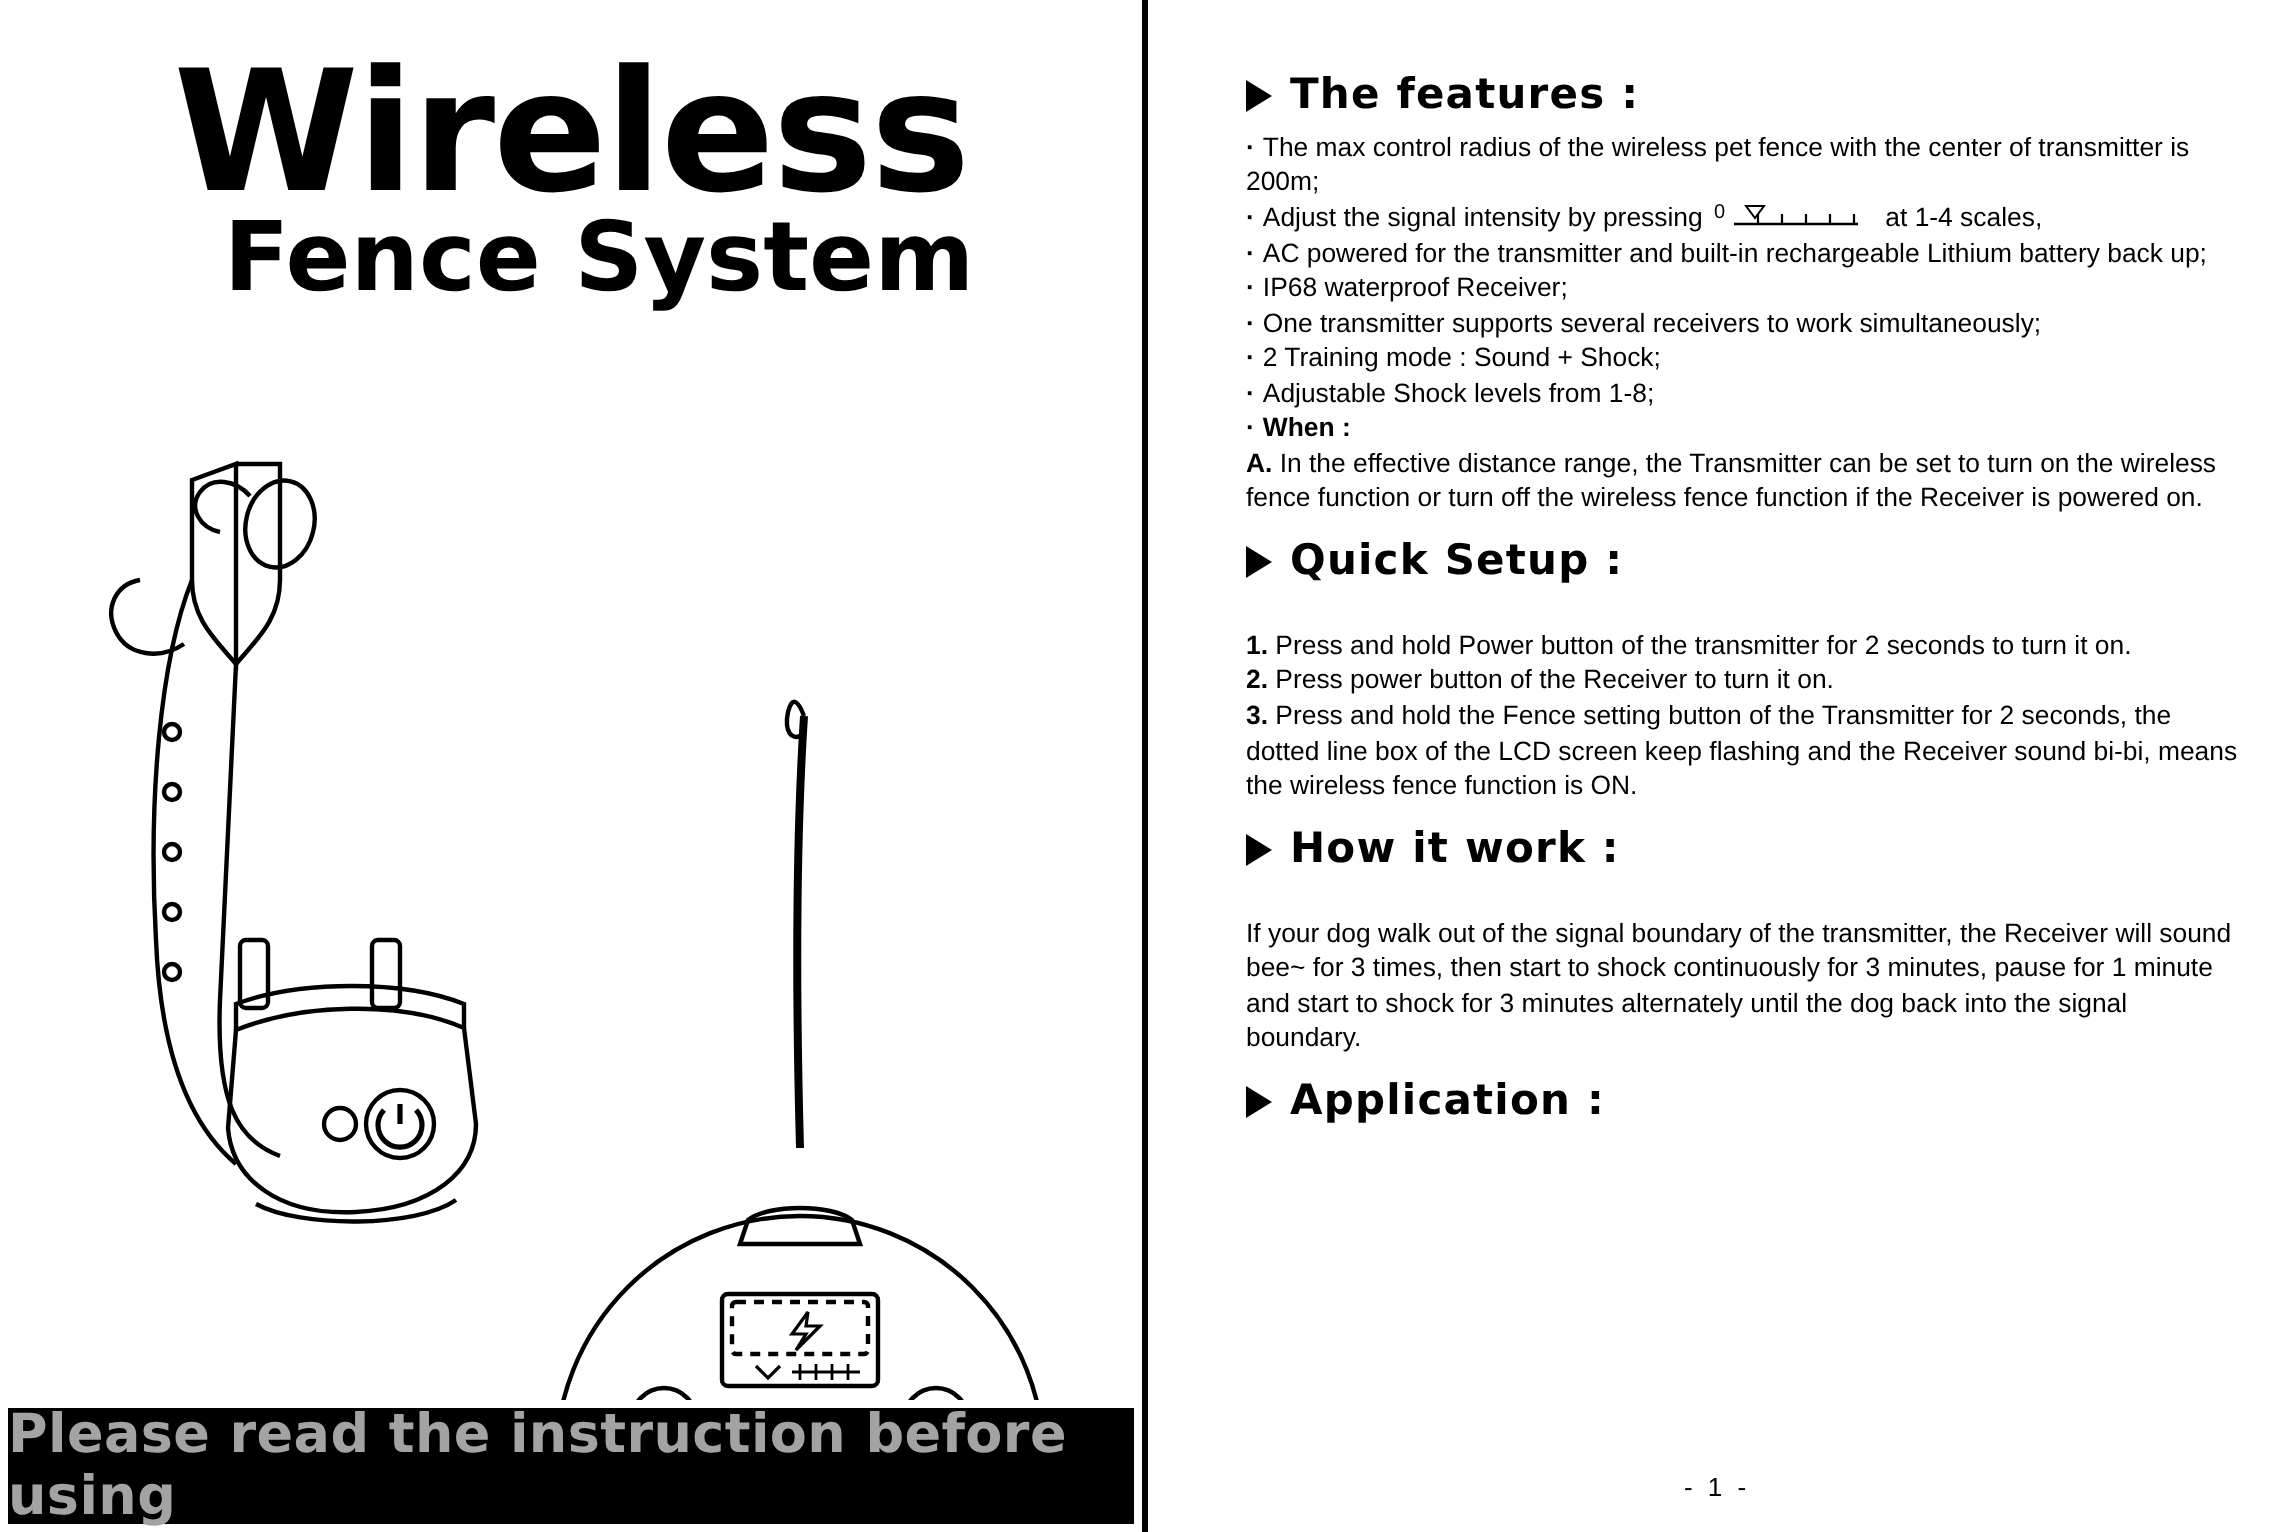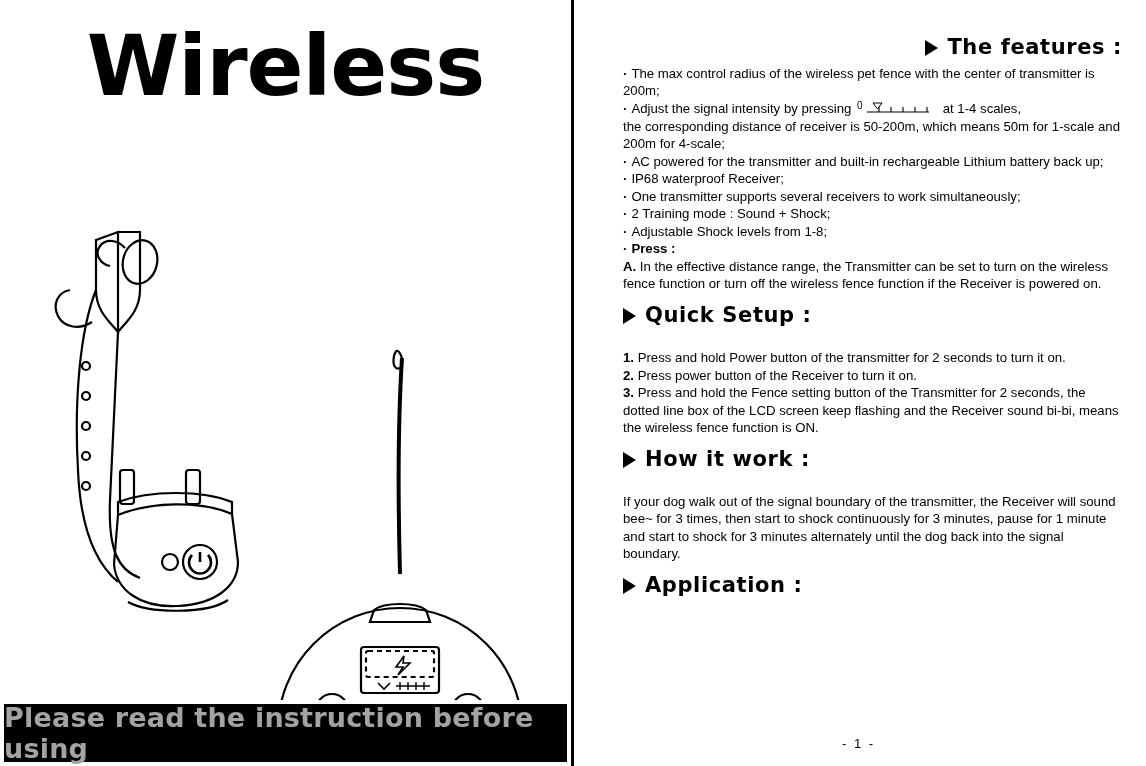--- a/index.html
+++ b/index.html
@@ -97,21 +97,21 @@
     box-sizing: border-box;
     font-size: 13.2px;
     line-height: 1.33;
   }
   .sec-head {
     display: flex;
     align-items: center;
     gap: 9px;
     margin: 9px 0 3px 0;
   }
-  .sec-head:first-child { margin-top: 0; justify-content: flex-end; }
+  .sec-head:first-child { margin-top: 0; }
   .tri {
     width: 0; height: 0;
     border-left: 13px solid #000;
     border-top: 8px solid transparent;
     border-bottom: 8px solid transparent;
     flex: 0 0 auto;
   }
   .sec-title {
     font-family: "DejaVu Sans", sans-serif;
     font-weight: bold;
@@ -157,20 +157,21 @@
 <body>
 
 <div class="page">
 
   <div class="divider"></div>
 
   <div class="left">
 
     <div class="title-block">
       <span class="title-main">Wireless</span>
+      <span class="title-sub">Fence System</span>
     </div>
 
     <svg class="art" viewBox="0 0 571 530">
       <g fill="none" stroke="#000" stroke-width="2.2">
 
         <path d="M118 62 L140 62 L140 120 C140 140 128 150 118 162 L110 330 C108 380 118 400 140 408"></path>
         <path d="M96 70 L118 62 L118 162 C108 150 96 140 96 120 Z"></path>
         <path d="M96 120 C80 160 74 230 78 300 C80 350 92 390 118 412"></path>
 
         <path d="M70 120 C58 122 52 134 58 146 C64 158 80 160 92 152"></path>
@@ -250,27 +251,26 @@
     <div class="bullets">
       <p class="bul">The max control radius of the wireless pet fence with the center of transmitter is 200m;</p>
       <p class="bul"><span>Adjust the signal intensity by pressing</span>
         <svg class="inline-slider" width="80" height="16" viewBox="0 0 80 16">
           <text x="0" y="9" font-size="10" font-family="Liberation Sans, sans-serif">0</text>
           <path d="M16 3 l9 0 l-4.5 6 z" fill="none" stroke="#000" stroke-width="1"></path>
           <path d="M10 12 h62" stroke="#000" stroke-width="1.2" fill="none"></path>
           <path d="M22 7 v5 M34 7 v5 M46 7 v5 M58 7 v5 M70 7 v5" stroke="#000" stroke-width="1.1"></path>
         </svg>
         <span>at 1-4 scales,</span></p>
-      <p>the corresponding distance of receiver is 50-200m, which means 50m for 1-scale and 200m for 4-scale;</p>
       <p class="bul">AC powered for the transmitter and built-in rechargeable Lithium battery back up;</p>
       <p class="bul">IP68 waterproof Receiver;</p>
       <p class="bul">One transmitter supports several receivers to work simultaneously;</p>
       <p class="bul">2 Training mode : Sound + Shock;</p>
       <p class="bul">Adjustable Shock levels from 1-8;</p>
-      <p class="bul note-label">Press :</p>
+      <p class="bul note-label">When :</p>
       <p><span class="b">A.</span> <span>In the effective distance range, the Transmitter can be set to turn on the wireless fence function or turn off the wireless fence function if the Receiver is powered on.</span></p>
     </div>
 
     <div class="sec-head">
       <span class="tri"></span>
       <span class="sec-title">Quick Setup :</span>
     </div>
     <div class="p-block">
       <p><span class="b">1.</span> <span>Press and hold Power button of the transmitter for 2 seconds to turn it on.</span></p>
       <p><span class="b">2.</span> <span>Press power button of the Receiver to turn it on.</span></p>

